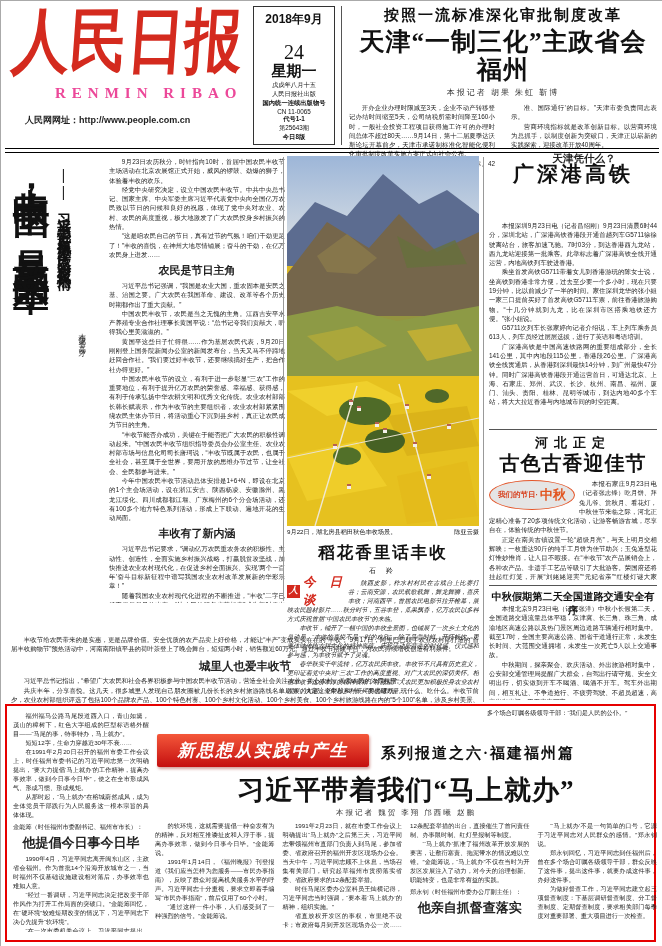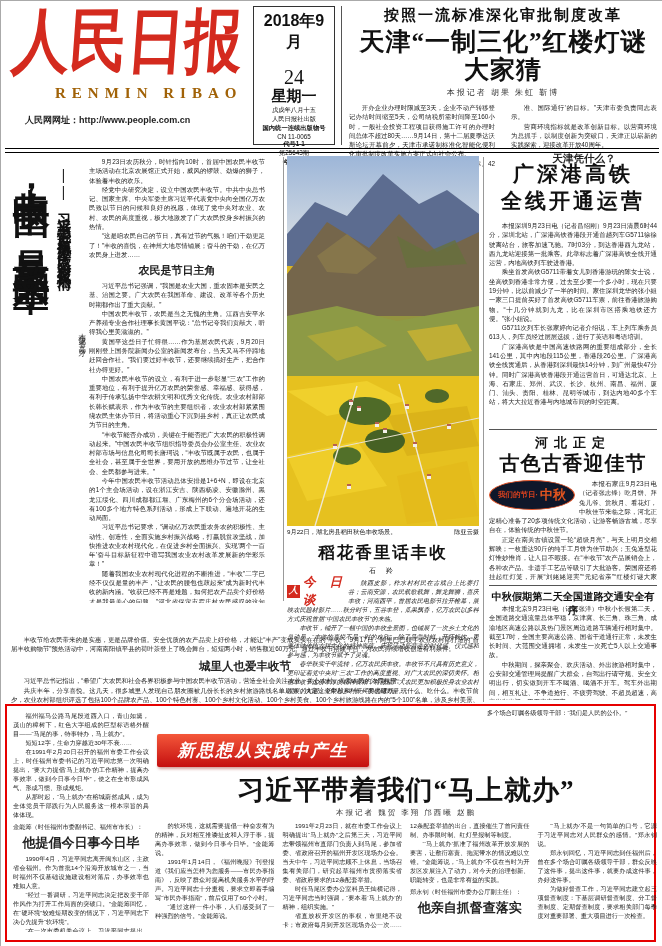--- a/index.html
+++ b/index.html
@@ -6,26 +6,26 @@
   .page{position:relative;width:662px;height:946px;background:#fff;margin:0 auto;
         font-family:"Liberation Sans","DejaVu Sans",sans-serif;color:#111;overflow:hidden;border:1px solid #aaa;}
   .abs{position:absolute;}
   .serif{font-family:"Liberation Serif","DejaVu Serif",serif;}
   p{margin:0;text-indent:2em;}
   .body-txt{font-size:6.4px;line-height:1.45;text-align:justify;color:#222;}
   .center{text-align:center;}
   
   .mast-title{font-size:70px;font-weight:bold;color:#d42a1e;white-space:nowrap;line-height:1;
               transform:scaleX(.82) skewX(-5deg);transform-origin:left top;}
-  .mast-latin{margin-top:8px;padding-left:40px;color:#a16207;font-weight:bold;font-size:15px;letter-spacing:6px;}
+  .mast-latin{margin-top:8px;padding-left:40px;color:#ec4899;font-weight:bold;font-size:15px;letter-spacing:6px;}
   .mast-web{margin-top:12px;padding-left:10px;font-weight:bold;font-size:9px;color:#222;}
   
   .datebox{left:252px;top:5px;width:82px;height:139px;border:1px solid #333;text-align:center;
            display:flex;flex-direction:column;justify-content:space-around;padding:4px 2px;box-sizing:border-box;}
-  .db-ym{font-size:16px;font-weight:bold;}
+  .db-ym{font-size:12px;font-weight:bold;}
   .db-day{font-size:20px;line-height:1;margin-top:14px;}
   .db-wd{font-size:15px;font-weight:bold;}
   .db-sm{font-size:6.3px;}
   .db-bold{font-weight:bold;}
   
   .vline{border-left:1px solid #555;width:0;}
   .vline-light{border-left:0.5px solid #999;width:0;}
   .hrule{border-top:0.8px solid #555;height:0;}
   .header-rule{left:4px;top:147px;width:654px;height:3px;border-top:1.6px solid #000;border-bottom:1px solid #000;}
   
@@ -38,21 +38,21 @@
   .v-sub{writing-mode:vertical-rl;font-size:14px;font-weight:bold;letter-spacing:3px;margin-top:10px;line-height:1.2;}
   .v-by{writing-mode:vertical-rl;font-size:7.5px;letter-spacing:2px;margin-top:168px;color:#333;}
   
   .dt-logo{float:left;width:56px;height:20px;margin:2px 5px 1px 0;display:flex;align-items:center;gap:3px;}
   .dt-sq{width:13px;height:13px;background:#d42a1e;color:#fff;font-size:9px;font-weight:bold;
          display:flex;align-items:center;justify-content:center;}
   .dt-txt{color:#d42a1e;font-weight:bold;font-size:12.5px;letter-spacing:1px;}
   .italic{font-style:italic;}
   
   .zd-badge{float:left;width:86px;height:30px;border:1.6px solid #e4562a;border-radius:50%;
-            display:flex;align-items:center;justify-content:center;gap:2px;margin:1px 4px 1px 0;background:#0f172a;box-sizing:border-box;}
+            display:flex;align-items:center;justify-content:center;gap:2px;margin:1px 4px 1px 0;background:#e5e5e5;box-sizing:border-box;}
   .zd-badge-small{font-size:7.5px;color:#d8401e;font-weight:bold;}
   .zd-badge-big{font-size:13px;color:#e2541f;font-weight:bold;}
   
   .redbox{left:4px;top:703px;width:651px;height:238px;border:2.5px solid #e60000;box-sizing:border-box;background:#fff;}
   .banner{background:linear-gradient(180deg,#f4573a,#c40f0f);color:#fff;display:flex;align-items:center;justify-content:center;
           font-size:17px;font-weight:bold;font-style:italic;letter-spacing:2px;border-radius:2px;
           box-shadow:1px 2px 3px rgba(150,20,10,.4);}
   .series{font-size:15px;font-weight:bold;letter-spacing:2px;}
   .ms-head{font-size:27px;font-weight:bold;letter-spacing:1px;}
   .cols4{column-count:4;column-gap:8px;}
@@ -81,21 +81,21 @@
     <div class="db-sm">CN 11-0065</div>
     <div class="db-sm db-bold">代号1-1</div>
     <div class="db-sm">第25643期</div>
     <div class="db-sm db-bold">今日8版</div>
   </div>
 
   <div class="abs vline" style="left:340px;top:5px;height:139px;"></div>
 
   <div class="abs" style="left:348px;top:5px;width:308px;">
     <div class="center kicker serif">按照一流标准深化审批制度改革</div>
-    <div class="center big-head serif" style="margin-top:3px;">天津“一制三化”红楼灯谜大家猜</div>
+    <div class="center big-head serif" style="margin-top:3px;">天津“一制三化”主政省会福州</div>
     <div class="center byline" style="margin-top:4px;">本报记者 胡果 朱虹 靳博</div>
     <div style="display:flex;gap:16px;margin-top:5px;height:64px;overflow:hidden;">
       <div class="body-txt" style="width:150px;">
           <p>开办企业办理时限减至3天，企业不动产转移登记办结时间缩至5天，公司纳税所需时间降至160小时，一般社会投资工程项目获得施工许可的办理时间总体不超过80天……9月14日，第十二届夏季达沃斯论坛开幕前夕，天津市承诺制标准化智能化便利化审批制度改革实施方案正式向社会公布。</p>
           <p>以世界银行评价营商环境的10个一级指标、42个二级指标为标准，天津瞄准“国际一流、全国最优”优化营商环境，引来热切关注。</p>
         </div>
       <div class="body-txt" style="width:150px;">
         <div>
             <p>准、国际通行’的目标。”天津市委负责同志表示。</p>
             <p>营商环境指标就是改革创新目标。以营商环境为总抓手，以制度创新为突破口，天津正以崭新的实践探索，迎接改革开放40周年。</p>
@@ -108,35 +108,36 @@
   </div>
 
   <div class="abs header-rule"></div>
 
   <div class="abs" style="left:10px;top:158px;width:92px;height:446px;display:flex;gap:5px;">
     <div class="v-big serif">丰收中国，是最美的乐章</div>
     <div class="v-sub serif">——习近平总书记良好祝愿激发广大农民乡村振兴热情</div>
     <div class="v-by">本报记者 高云才</div>
   </div>
 
-  <div class="abs body-txt" style="left:88px;top:156px;width:176px;height:446px;overflow:hidden;">
+  <div class="abs body-txt" style="left:108px;top:156px;width:176px;height:446px;overflow:hidden;">
     <div>
         <p>9月23日农历秋分，时针指向10时，首届中国农民丰收节主场活动在北京农展馆正式开始，威风的锣鼓、劲爆的狮子，体验着丰收的欢乐。</p>
         <p>经党中央研究决定，设立中国农民丰收节。中共中央总书记、国家主席、中央军委主席习近平代表党中央向全国亿万农民致以节日的问候和良好的祝愿，体现了党中央对农业、农村、农民的高度重视，极大地激发了广大农民投身乡村振兴的热情。</p>
         <p>“这是咱农民自己的节日，真有过节的气氛！咱们干劲更足了！”丰收的喜悦，在神州大地尽情铺展；奋斗的干劲，在亿万农民身上迸发……</p>
       </div>
     <div class="sec-title serif">农民是节日主角</div>
     <div>
         <p>习近平总书记强调，“我国是农业大国，重农固本是安民之基、治国之要。广大农民在我国革命、建设、改革等各个历史时期都作出了重大贡献。”</p>
         <p>中国农民丰收节，农民是当之无愧的主角。江西吉安平水产养殖专业合作社理事长黄国平说：“总书记夸我们贡献大，听得我心里美滋滋的。”</p>
         <p>黄国平这些日子忙得很……作为基层农民代表，9月20日刚刚登上国务院新闻办公室的新闻发布台，当天又马不停蹄地赶回合作社。“我们要过好丰收节，还要继续搞好生产，把合作社办得更好。”</p>
         <p>中国农民丰收节的设立，有利于进一步彰显“三农”工作的重要地位，有利于提升亿万农民的荣誉感、幸福感、获得感，有利于传承弘扬中华农耕文明和优秀文化传统。农业农村部部长韩长赋表示，作为丰收节的主要组织者，农业农村部紧紧围绕农民主体办节日，将活动重心下沉到县乡村，真正让农民成为节日的主角。</p>
         <p>“丰收节能否办成功，关键在于能否把广大农民的积极性调动起来。”中国农民丰收节组织指导委员会办公室主任、农业农村部市场与信息化司司长唐珂说，“丰收节既属于农民，也属于全社会，甚至属于全世界，要用开放的思维办节过节，让全社会、全民都参与进来。”</p>
         <p>今年中国农民丰收节活动总体安排是1+6+N，即设在北京的1个主会场活动，设在浙江安吉、陕西杨凌、安徽滁州、黑龙江绥化、四川成都都江堰、广东梅州的6个分会场活动，还有100多个地方特色系列活动，形成上下联动、遍地开花的生动局面。</p>
       </div>
+    <div class="sec-title serif">丰收有了新内涵</div>
     <div>
         <p>习近平总书记要求，“调动亿万农民重农务农的积极性、主动性、创造性，全面实施乡村振兴战略，打赢脱贫攻坚战，加快推进农业农村现代化，在促进乡村全面振兴、实现‘两个一百年’奋斗目标新征程中谱写我国农业农村改革发展新的华彩乐章！”</p>
         <p>随着我国农业农村现代化进程的不断推进，“丰收”二字已经不仅仅是量的丰产，“让农民的腰包也鼓起来”成为新时代丰收的新内涵。“收获已经不再是难题，如何把农产品卖个好价格才是我最关心的问题。”河北省保定市雹庄村农民感叹的这句话，说出了很多农民的心声。</p>
       </div>
   </div>
 
   <div class="abs body-txt" style="left:10px;top:634px;width:468px;height:96px;overflow:hidden;">
     <div>
         <p>丰收节给农民带来的是实惠，更是品牌价值。安全优质的农产品卖上好价格，才能让“丰产”变成实实在在的“丰收”。9月17日，阿里巴巴联手农业农村部打造的“首届丰收购物节”预热活动中，河南南阳镇平县的荷叶茶登上了晚会舞台，短短两小时，销售额近60万元。通过丰收节搭建平台，为农民持续增收创造有利条件。</p>
       </div>
@@ -227,21 +228,20 @@
           <p>丰收节，铺开了一幅中国的丰收全景图，也铺展了一次乡土文化的总动员。“丰收的喜悦不是一时的欢欣”，除了品尝时鲜、开怀畅饮，更要体味传统农耕文化的精神底蕴，庆祝活动所营造的时代感、仪式感和参与感，为丰收节赋予了灵魂。</p>
           <p>春华秋实千年流转，亿万农民庆丰收。丰收节不只具有历史意义，更印证着党中央对“三农”工作的高度重视、对广大农民的深切关怀。相信丰收节这份丰厚的精神食粮，将激励广大农民更加积极投身农业农村发展的大潮，凝聚起乡村振兴的磅礴力量。</p>
         </div>
     </div>
   </div>
 
   <div class="abs vline-light" style="left:482px;top:156px;height:545px;"></div>
 
   <div class="abs center serif" style="left:488px;top:160px;width:168px;font-size:21px;font-weight:bold;letter-spacing:3px;line-height:1.3;">
     <div>广深港高铁</div>
-    <div>全线开通运营</div>
   </div>
   <div class="abs body-txt" style="left:488px;top:220px;width:168px;height:204px;overflow:hidden;">
       <p>本报深圳9月23日电（记者吕绍刚）9月23日清晨6时44分，深圳北站，广深港高铁香港段开通首趟列车G5711徐徐驶离站台，旅客加速飞驰。7时03分，到达香港西九龙站，西九龙站迎接第一批乘客。此举标志着广深港高铁全线开通运营，内地高铁列车驶进香港。</p>
       <p>乘坐首发高铁G5711带着女儿到香港游玩的陈女士说，坐高铁到香港非常方便，过去至少要一个多小时，现在只要19分钟，比以前减少了一半的时间。家住深圳龙华的张小姐一家三口提前买好了首发高铁G5711车票，前往香港旅游购物。“十几分钟就到九龙，比在深圳市区搭乘地铁还方便。”张小姐说。</p>
       <p>G5711次列车长张家婷向记者介绍说，车上列车乘务员613人，列车员经过层层选拔，进行了英语和粤语培训。</p>
       <p>广深港高铁是中国高速铁路网的重要组成部分，全长141公里，其中内地段115公里，香港段26公里。广深港高铁全线贯通后，从香港到深圳最快14分钟，到广州最快47分钟。同时广深港高铁香港段开通运营首日，可通达北京、上海、石家庄、郑州、武汉、长沙、杭州、南昌、福州、厦门、汕头、贵阳、桂林、昆明等城市，到达内地40多个车站，将大大拉近香港与内地城市间的时空距离。</p>
     </div>
 
   <div class="abs hrule" style="left:488px;top:428px;width:168px;"></div>
 
@@ -280,20 +280,21 @@
       <p class="name-line">金能筹（时任福州市委副书记、福州市市长）：</p>
       <div class="sec-title-sm serif">他提倡今日事今日毕</div>
       <div>
           <p>1990年4月，习近平同志离开闽东山区，主政省会福州。作为首批14个沿海开放城市之一，当时福州不仅基础设施建设相对落后，办事效率也难如人意。</p>
           <p>“经过一番调研，习近平同志决定把改变干部作风作为打开工作局面的突破口。”金能筹回忆，在“硬环境”较难短期改变的情况下，习近平同志下决心先提升“软环境”。</p>
           <p>“在一次市委机关会议上，习近平同志提出，我们要办的事很多，要为改革开放提供一个良好</p>
         </div>
     </div>
 
     <div class="abs banner serif" style="left:150px;top:28px;width:212px;height:33px;">新思想从实践中产生</div>
+    <div class="abs series serif" style="left:374px;top:38px;width:276px;">系列报道之六·福建福州篇</div>
 
     <div class="abs center ms-head serif" style="left:148px;top:66px;width:502px;">习近平带着我们“马上就办”</div>
     <div class="abs center byline" style="left:148px;top:102px;width:502px;font-size:7.5px;">本报记者 魏贺 李翔 邝西曦 赵鹏</div>
 
     <div class="abs body-txt cols4" style="left:148px;top:116px;width:502px;height:112px;overflow:hidden;">
       <div>
           <p>的软环境，这就需要提倡一种奋发有为的精神，反对相互推诿扯皮和人浮于事，提高办事效率，做到今日事今日毕。”金能筹说。</p>
           <p>1991年1月14日，《福州晚报》刊登报道《我们应当怎样为您服务——市民办事指南》，反映了群众对提高机关服务水平的呼声。习近平同志十分重视，要求立即着手编写“市民办事指南”，前后仅用了60个小时。</p>
           <p>“通过这样一件小事，人们感受到了一种强烈的信号。”金能筹说。</p>
           <p>1991年2月23日，就在市委工作会议上明确提出“马上就办”之后第三天，习近平同志带领福州市直部门负责人到马尾，参加省委、省政府召开的福州开发区现场办公会。当天中午，习近平同志顾不上休息，当场召集有关部门，研究起草福州市贯彻落实省委、省政府要求的12条配套举措。</p>

